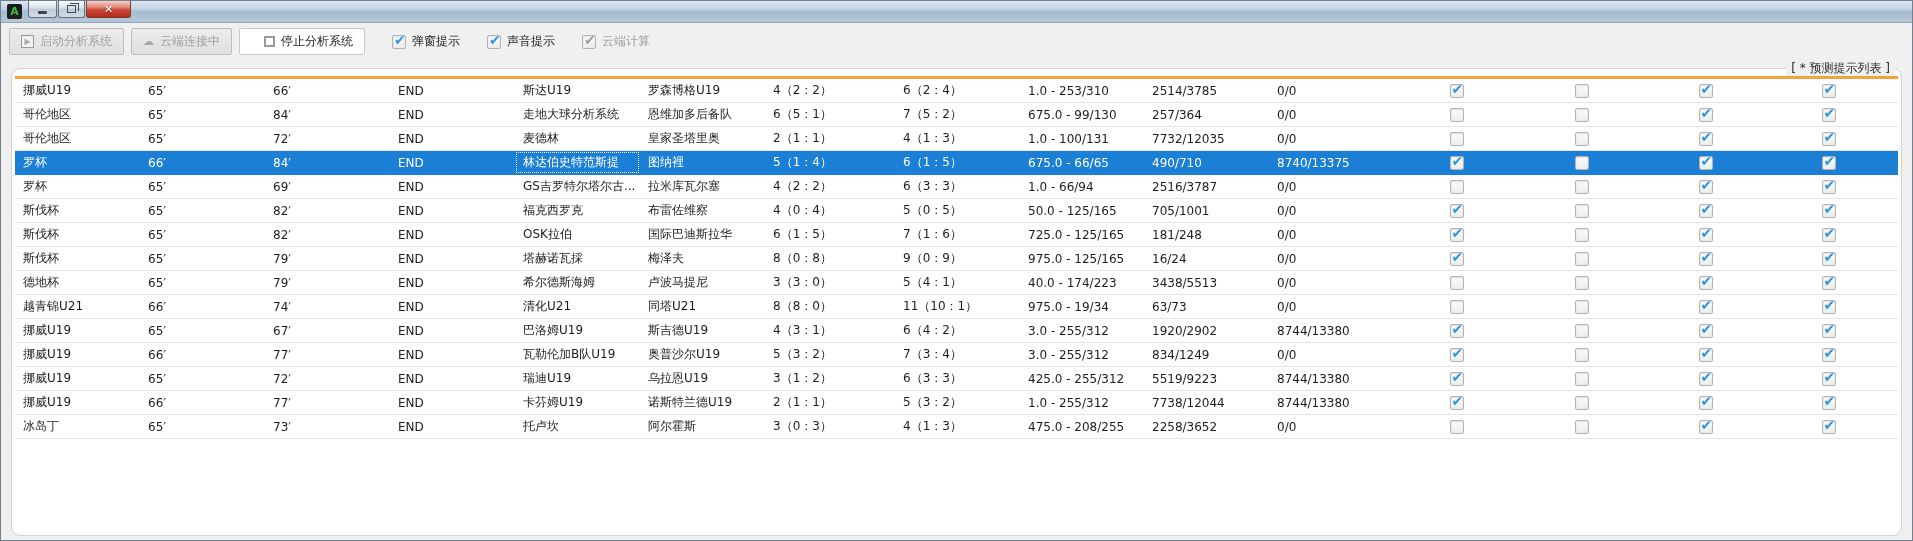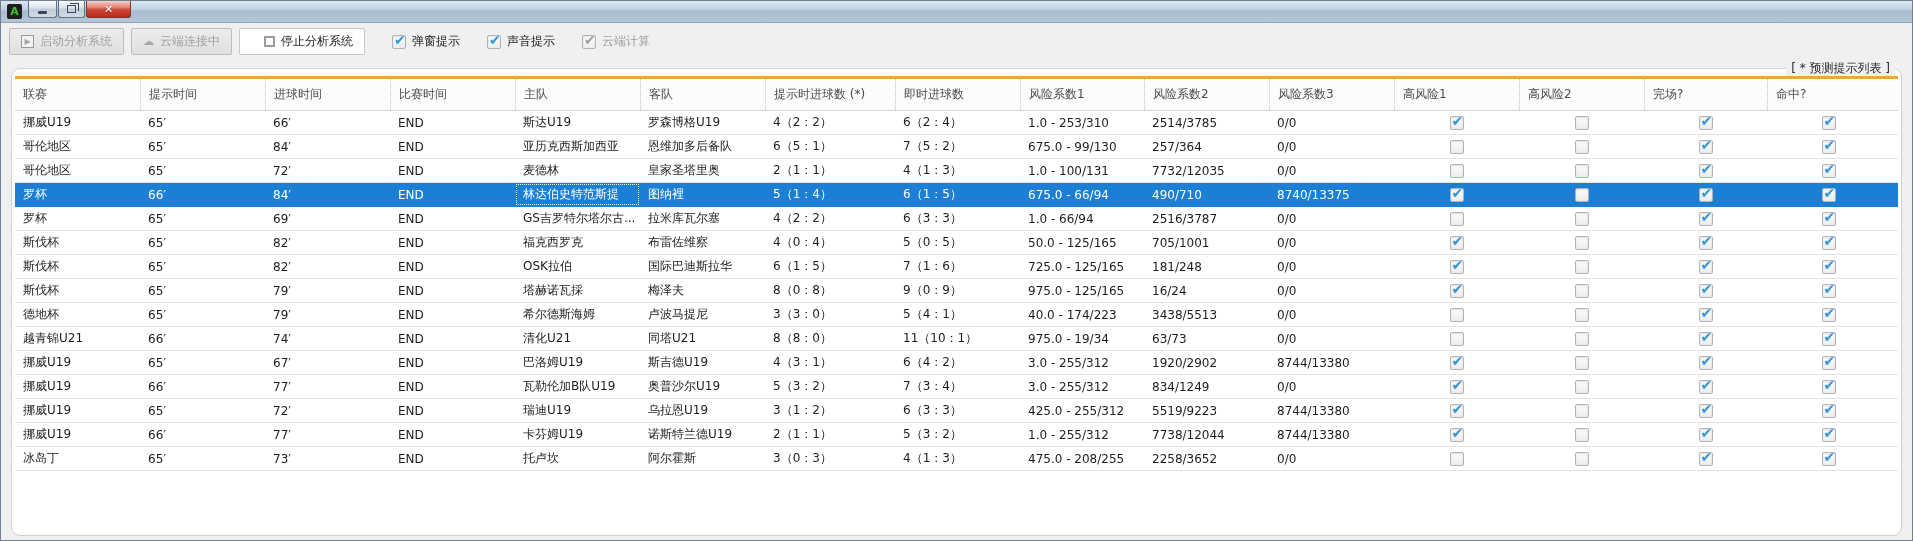--- a/index.html
+++ b/index.html
@@ -140,37 +140,20 @@
     <label class="tb-check disabled">
       <span class="cb checked gray"></span>
       <span>云端计算</span>
     </label>
   </div>
 
   <div class="content">
     <div class="groupbox">
       <div class="panel-title">[ * 预测提示列表 ]</div>
       <div class="table">
-        <div class="thead">
-            <div class="hcell">联赛</div>
-            <div class="hcell">提示时间</div>
-            <div class="hcell">进球时间</div>
-            <div class="hcell">比赛时间</div>
-            <div class="hcell">主队</div>
-            <div class="hcell">客队</div>
-            <div class="hcell">提示时进球数 (*)</div>
-            <div class="hcell">即时进球数</div>
-            <div class="hcell">风险系数1</div>
-            <div class="hcell">风险系数2</div>
-            <div class="hcell">风险系数3</div>
-            <div class="hcell">高风险1</div>
-            <div class="hcell">高风险2</div>
-            <div class="hcell">完场?</div>
-            <div class="hcell">命中?</div>
-          </div>
         <div class="tbody">
             <div class="trow">
               <div class="cell">挪威U19</div>
               <div class="cell">65′</div>
               <div class="cell">66′</div>
               <div class="cell">END</div>
               <div class="cell">斯达U19</div>
               <div class="cell">罗森博格U19</div>
               <div class="cell">4（2：2）</div>
               <div class="cell">6（2：4）</div>
@@ -188,21 +171,21 @@
               </div>
               <div class="cell ccell">
                 <span class="cb checked"></span>
               </div>
             </div>
             <div class="trow">
               <div class="cell">哥伦地区</div>
               <div class="cell">65′</div>
               <div class="cell">84′</div>
               <div class="cell">END</div>
-              <div class="cell">亚历克西斯加西亚</div>
+              <div class="cell">走地大球分析系统</div>
               <div class="cell">恩维加多后备队</div>
               <div class="cell">6（5：1）</div>
               <div class="cell">7（5：2）</div>
               <div class="cell">675.0 - 99/130</div>
               <div class="cell">257/364</div>
               <div class="cell">0/0</div>
               <div class="cell ccell">
                 <span class="cb"></span>
               </div>
               <div class="cell ccell">
@@ -242,21 +225,21 @@
             </div>
             <div class="trow selected">
               <div class="cell">罗杯</div>
               <div class="cell">66′</div>
               <div class="cell">84′</div>
               <div class="cell">END</div>
               <div class="cell focus-cell">林达伯史特范斯提</div>
               <div class="cell">图纳裡</div>
               <div class="cell">5（1：4）</div>
               <div class="cell">6（1：5）</div>
-              <div class="cell">675.0 - 66/94</div>
+              <div class="cell">675.0 - 66/65</div>
               <div class="cell">490/710</div>
               <div class="cell">8740/13375</div>
               <div class="cell ccell">
                 <span class="cb checked"></span>
               </div>
               <div class="cell ccell">
                 <span class="cb"></span>
               </div>
               <div class="cell ccell">
                 <span class="cb checked"></span>

